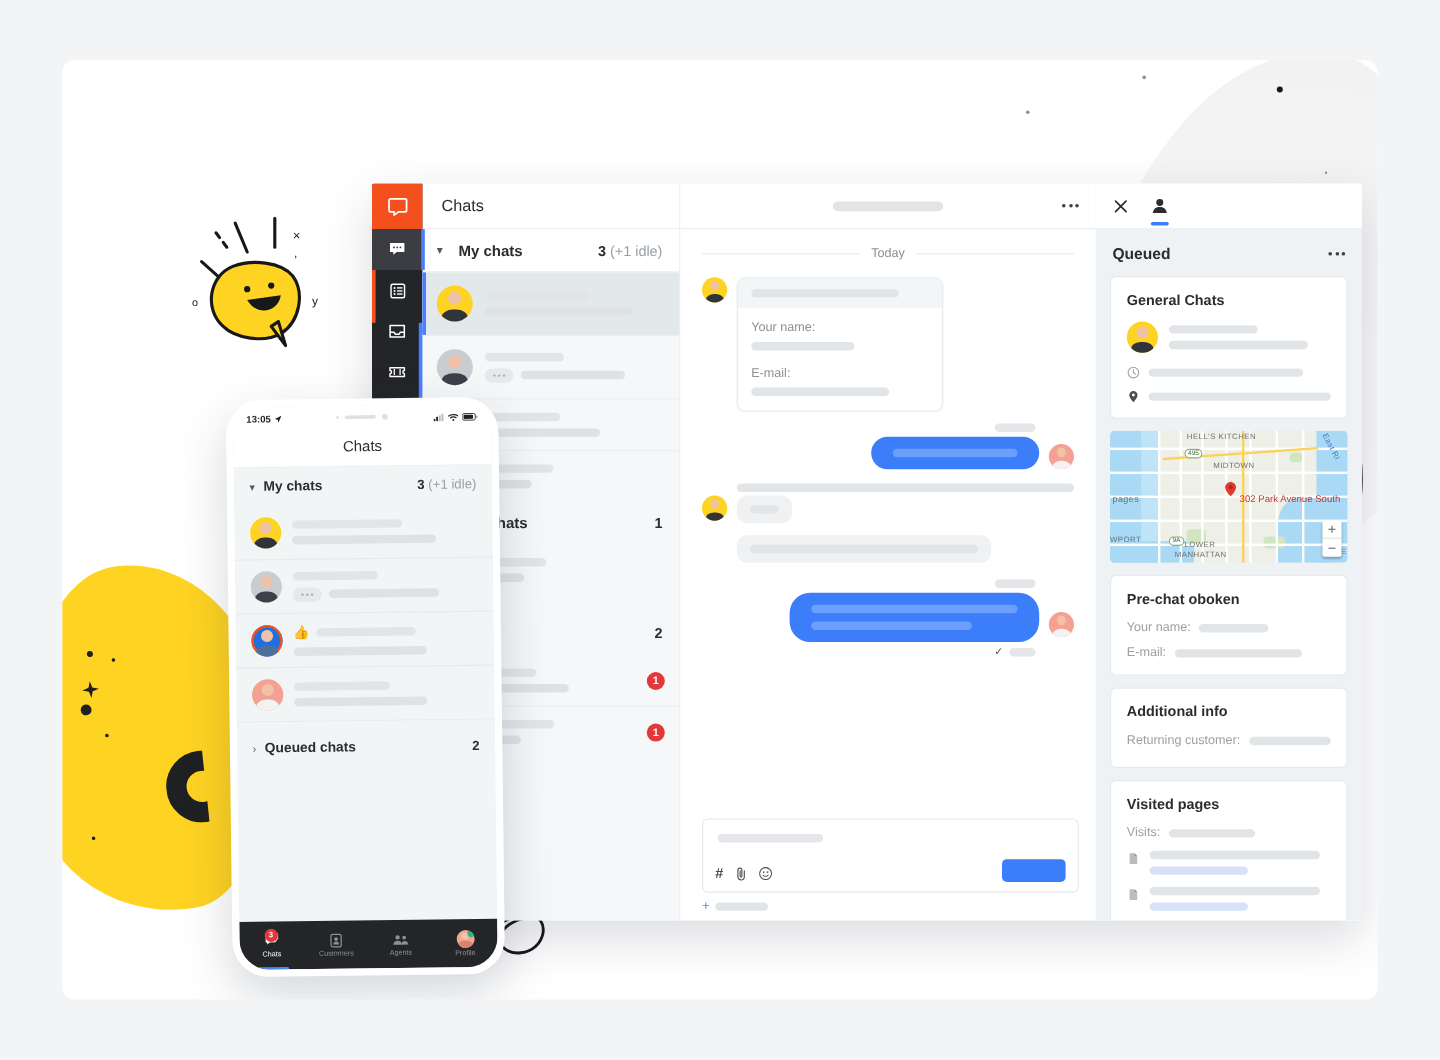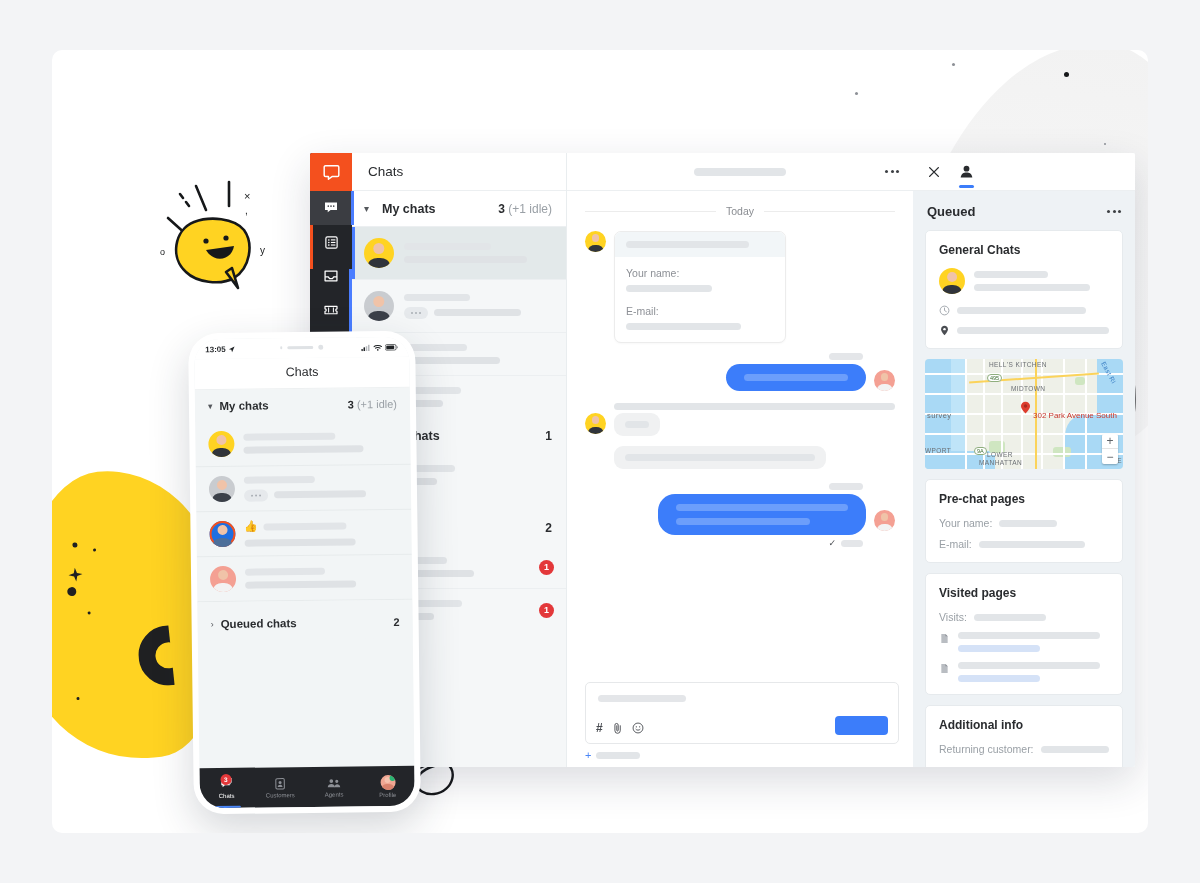--- a/index.html
+++ b/index.html
@@ -608,48 +608,56 @@
             <div class="road" style="left:160px;top:0;width:1.5px;height:110px;"></div>
             <div class="road" style="left:0;top:14px;width:198px;height:1.5px;"></div>
             <div class="road" style="left:0;top:34px;width:198px;height:1.5px;"></div>
             <div class="road" style="left:0;top:54px;width:198px;height:1.5px;"></div>
             <div class="road" style="left:0;top:74px;width:198px;height:1.5px;"></div>
             <div class="road" style="left:0;top:94px;width:198px;height:1.5px;"></div>
             <div class="road y" style="left:44px;top:18px;width:130px;height:2.4px;transform:rotate(-4deg);"></div>
             <div class="road y" style="left:110px;top:0;width:2.4px;height:110px;"></div>
             <div class="lbl" style="left:64px;top:2px;">HELL'S KITCHEN</div>
             <div class="lbl" style="left:86px;top:26px;">MIDTOWN</div>
-            <div class="lbl" style="left:2px;top:52px;font-size:7.5px;">survey</div>
+            <div class="lbl" style="left:2px;top:52px;font-size:7.5px;">pages</div>
             <div class="lbl" style="right:2px;top:10px;color:#3b7fc4;transform:rotate(62deg);">East Ri</div>
             <div class="lbl" style="left:62px;top:92px;">LOWER</div>
             <div class="lbl" style="left:54px;top:100px;">MANHATTAN</div>
             <div class="lbl" style="left:0;top:88px;">WPORT</div>
             <div class="lbl" style="right:1px;top:98px;">NE</div>
             <div class="shield" style="left:62px;top:15px;">495</div>
             <div class="shield" style="left:49px;top:88px;">9A</div>
             <svg class="pin" style="left:94px;top:42px;" viewBox="0 0 16 16">
               <path d="M8 0.8 C 4.9 .8, 2.4 3.3, 2.4 6.3 C 2.4 10.4, 8 15.6, 8 15.6 C 8 15.6, 13.6 10.4, 13.6 6.3 C 13.6 3.3, 11.1 .8, 8 .8 Z" fill="#dd3c2e"></path>
               <circle cx="8" cy="6.1" r="2.1" fill="#a82a20"></circle>
             </svg>
             <div class="lbl red" style="left:108px;top:52px;white-space:nowrap;">302 Park Avenue South</div>
             <div class="zoomctl">
               <div>+</div>
               <div>−</div>
             </div>
           </div>
 
           <div class="panel">
-            <h4>Pre-chat pages</h4>
+            <h4>Pre-chat oboken</h4>
             <div class="kv">
               <span>Your name:</span>
               <div class="ph" style="flex:0 0 58px;"></div>
             </div>
             <div class="kv" style="margin-bottom:0;">
               <span>E-mail:</span>
               <div class="ph" style="flex:0 0 106px;"></div>
+            </div>
+          </div>
+
+          <div class="panel" style="padding-bottom:16px;">
+            <h4>Additional info</h4>
+            <div class="kv" style="margin-bottom:0;">
+              <span>Returning customer:</span>
+              <div class="ph" style="flex:0 0 68px;"></div>
             </div>
           </div>
 
           <div class="panel">
             <h4>Visited pages</h4>
             <div class="kv">
               <span>Visits:</span>
               <div class="ph" style="flex:0 0 72px;"></div>
             </div>
             <div style="display:flex;gap:8px;margin-bottom:10px;">
@@ -666,28 +674,20 @@
               <svg class="ic-sm" viewBox="0 0 16 16" style="margin-top:1px;">
                 <path d="M3.4 1.4 h6 l3.2 3.2 v10 h-9.2 z" fill="#b9bdc2"></path>
                 <path d="M9.4 1.4 v3.2 h3.2 z" fill="#8d9096"></path>
               </svg>
               <div class="lines">
                   <div class="ph" style="width:94%"></div>
                   <div class="ph" style="width:54%;background:#d5e2f7;"></div>
                 </div>
             </div>
           </div>
-
-          <div class="panel" style="padding-bottom:16px;">
-            <h4>Additional info</h4>
-            <div class="kv" style="margin-bottom:0;">
-              <span>Returning customer:</span>
-              <div class="ph" style="flex:0 0 68px;"></div>
-            </div>
-          </div>
         </div>
       </div>
     </div>
 
     <div class="phone">
       <div class="phone-screen">
         <div class="notch">
           <span class="cam s"></span>
             <span class="spk"></span>
             <span class="cam"></span>

